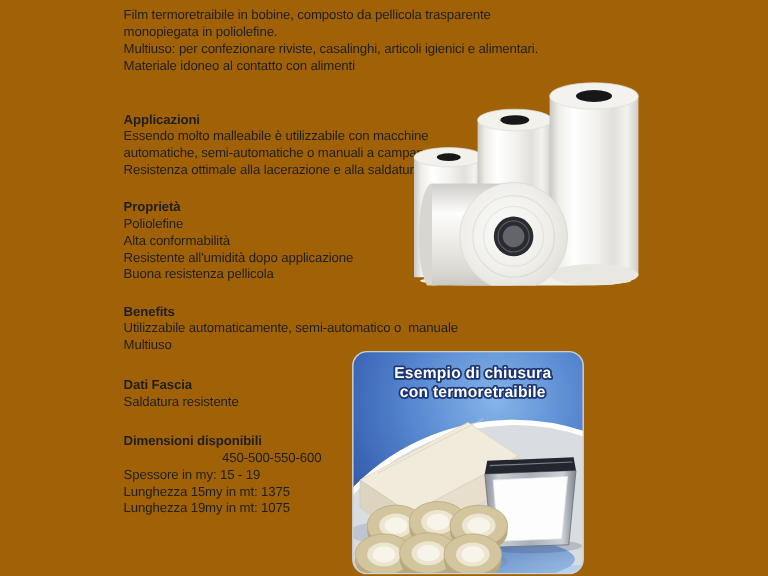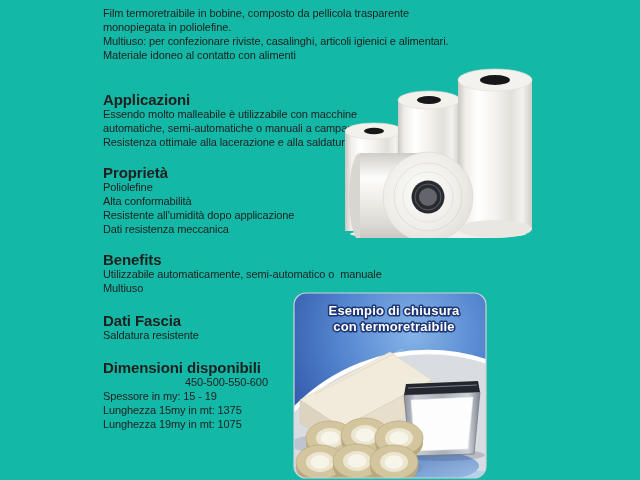--- a/index.html
+++ b/index.html
@@ -1,22 +1,22 @@
 <!DOCTYPE html>
 <html><head>
 <meta charset="utf-8">
 <style>
   html,body{margin:0;padding:0;background:#ffffff;}
   .page{
-    position:relative;width:640px;height:480px;background:#14b8a6;overflow:hidden;
+    position:relative;width:640px;height:480px;background:#a16207;overflow:hidden;
     font-family:"Liberation Sans","DejaVu Sans",sans-serif;color:#1f1f1f;
   }
   .tblock{position:absolute;left:103px;}
   .line{font-size:11px;line-height:14px;white-space:pre;letter-spacing:-0.1px;}
-  .heading{font-size:15px;line-height:14px;font-weight:bold;white-space:pre;letter-spacing:-0.1px;}
+  .heading{font-size:11px;line-height:14px;font-weight:bold;white-space:pre;letter-spacing:-0.1px;}
   .indent{padding-left:82px;}
   .photo{position:absolute;}
   .rolls-photo{left:338px;top:55px;width:204px;height:183px;}
   .promo-photo{left:293px;top:292px;width:194px;height:141px;}
   svg{display:block;}
   .promo-title{
     font-family:"Liberation Sans","DejaVu Sans",sans-serif;
     font-size:13px;font-weight:bold;letter-spacing:0.2px;
     paint-order:stroke;stroke-width:3px;stroke-linejoin:round;
   }
@@ -38,21 +38,21 @@
     <div class="line">Essendo molto malleabile è utilizzabile con macchine</div>
     <div class="line">automatiche, semi-automatiche o manuali a campana.</div>
     <div class="line">Resistenza ottimale alla lacerazione e alla saldatura</div>
   </section>
 
   <section class="tblock" style="top:166px">
     <div class="heading">Proprietà</div>
     <div class="line">Poliolefine</div>
     <div class="line">Alta conformabilità</div>
     <div class="line">Resistente all'umidità dopo applicazione</div>
-    <div class="line">Dati resistenza meccanica</div>
+    <div class="line">Buona resistenza pellicola</div>
   </section>
 
   <section class="tblock" style="top:253px">
     <div class="heading">Benefits</div>
     <div class="line">Utilizzabile automaticamente, semi-automatico o  manuale</div>
     <div class="line">Multiuso</div>
   </section>
 
   <section class="tblock" style="top:314px">
     <div class="heading">Dati Fascia</div>

